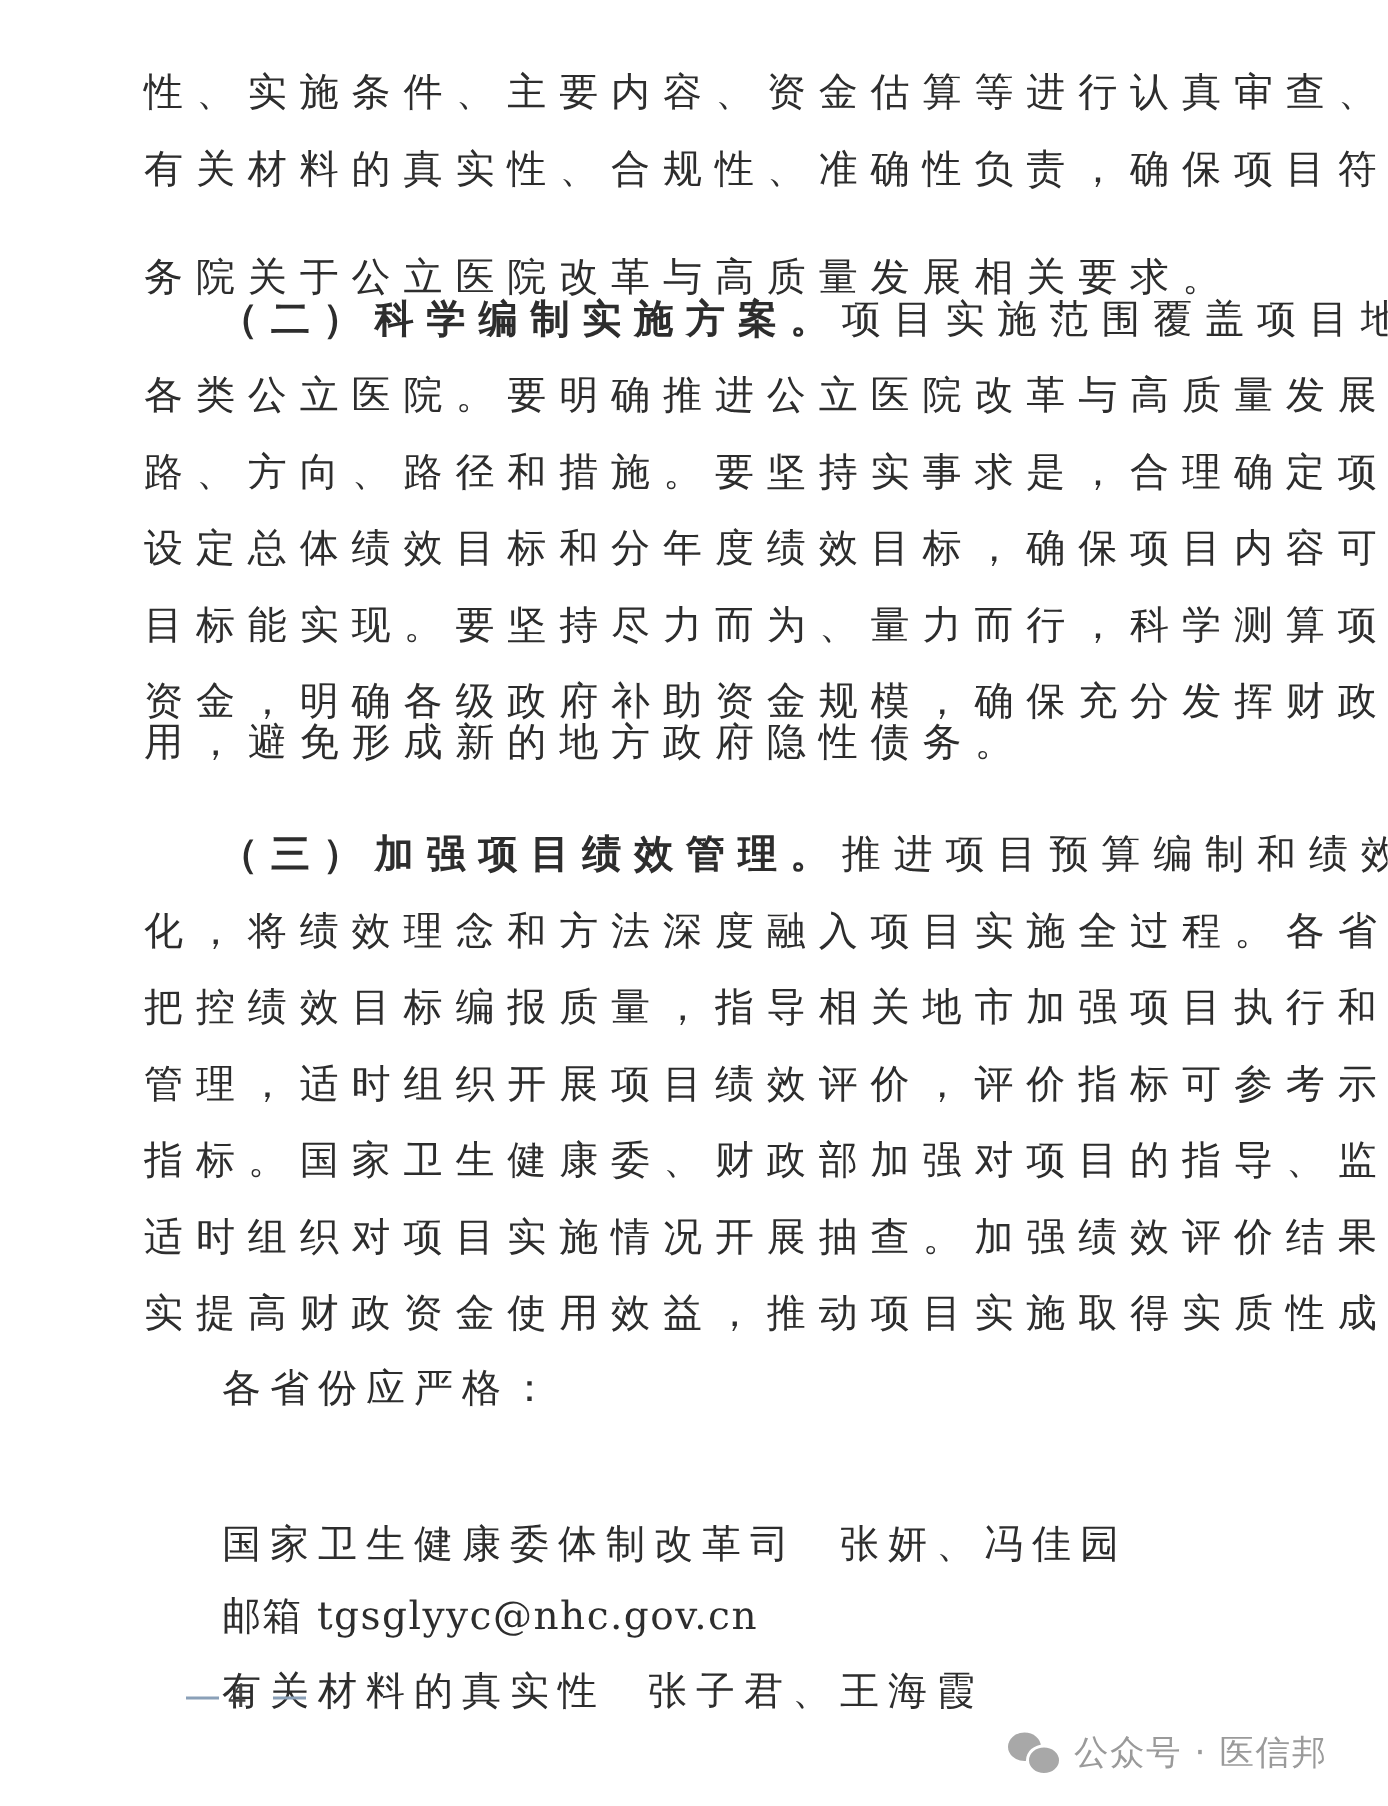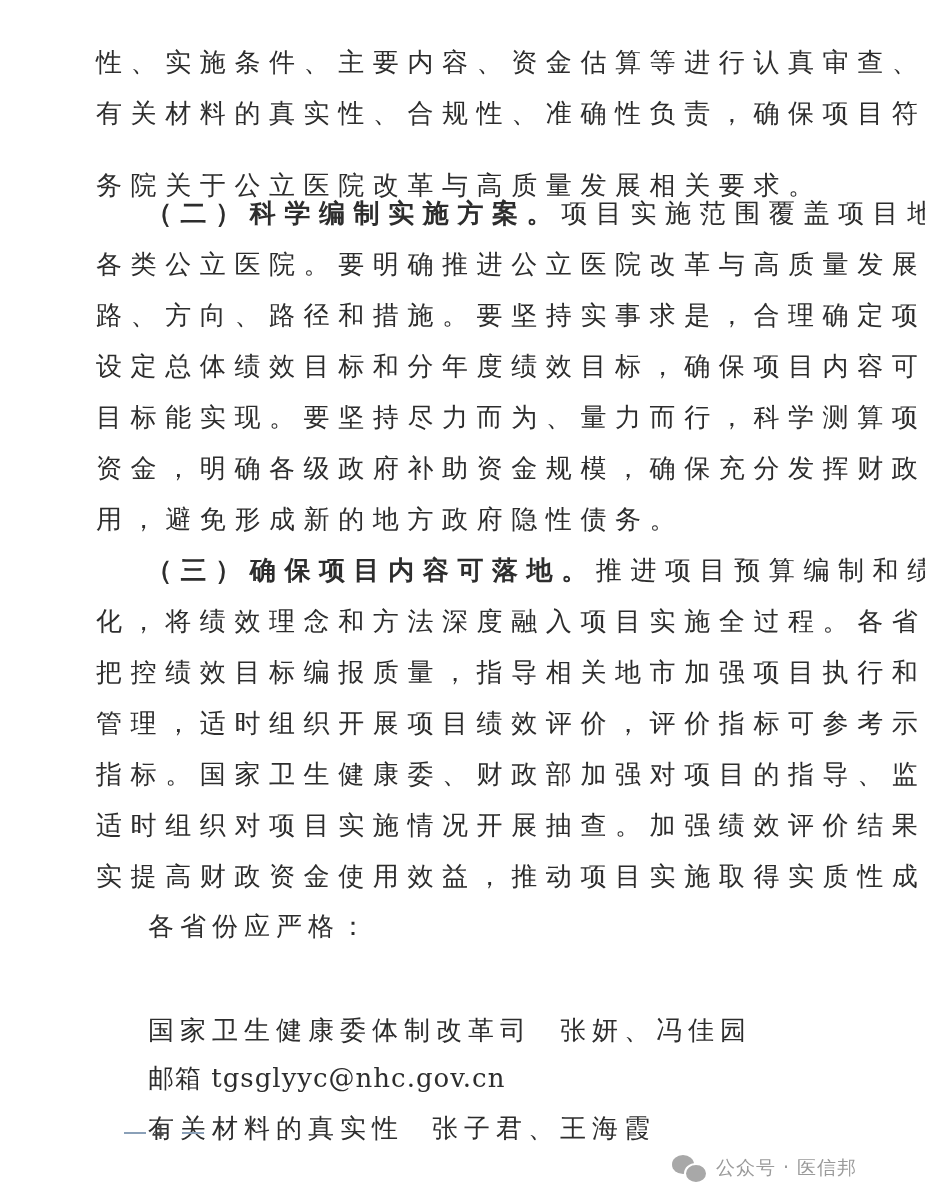--- a/index.html
+++ b/index.html
@@ -18,44 +18,44 @@
   .line.indent { left: 146px; width: 684px; }
   .line.contact { left: 148px; width: auto; text-align-last: left; letter-spacing: 6px; }
   .bold { font-weight: bold; }
   .page-num {
     position: absolute; left: 118px; top: 1116px; font-size: 24px; color: #444;
     font-family: "Liberation Serif", serif; letter-spacing: 12px;
   }
   .page-num .dash { display: inline-block; width: 22px; height: 2px; background: #8aa0b8; vertical-align: middle; margin: 0 6px; }
   .watermark {
     position: absolute; left: 672px; top: 1148px; height: 40px; display: flex; align-items: center;
-    font-family: "DejaVu Sans", sans-serif; font-size: 19px; color: #9a9a9a; letter-spacing: 1px;
+    font-family: "DejaVu Sans", sans-serif; font-size: 23px; color: #9a9a9a; letter-spacing: 1px;
   }
   .wechat-icon { width: 36px; height: 30px; position: relative; margin-right: 8px; }
   .wechat-icon .b1 { position: absolute; left: 0; top: 2px; width: 22px; height: 19px; border-radius: 50%; background: #a8a8a8; }
   .wechat-icon .b2 { position: absolute; left: 12px; top: 10px; width: 20px; height: 17px; border-radius: 50%; background: #a8a8a8; border: 2px solid #fff; }
 </style>
 </head>
 <body>
 
 <div class="page">
 
   <div class="line" style="top:42px;">性、实施条件、主要内容、资金估算等进行认真审查、严格把关，对</div>
   <div class="line" style="top:93px;">有关材料的真实性、合规性、准确性负责，确保项目符合党中央、国</div>
   <div class="line last" style="top:144px;margin-top:21px;">务院关于公立医院改革与高质量发展相关要求。</div>
 
   <div class="line indent" style="top:193px;"><span class="bold">（二）科学编制实施方案。</span><span>项目实施范围覆盖项目地市内各级</span></div>
   <div class="line" style="top:244px;">各类公立医院。要明确推进公立医院改革与高质量发展的具体思</div>
   <div class="line" style="top:295px;">路、方向、路径和措施。要坚持实事求是，合理确定项目体量，科学</div>
   <div class="line" style="top:346px;">设定总体绩效目标和分年度绩效目标，确保项目内容可落地、项目</div>
   <div class="line" style="top:397px;">目标能实现。要坚持尽力而为、量力而行，科学测算项目总体所需</div>
   <div class="line" style="top:448px;">资金，明确各级政府补助资金规模，确保充分发挥财政资金引导作</div>
-  <div class="line last" style="top:499px;">用，避免形成新的地方政府隐性债务。</div>
+  <div class="line last" style="top:475px;">用，避免形成新的地方政府隐性债务。</div>
 
-  <div class="line indent" style="top:550px;"><span class="bold">（三）确保项目内容可落地。</span><span>推进项目预算编制和绩效管理一体</span></div>
+  <div class="line indent" style="top:550px;"><span class="bold">（三）加强项目绩效管理。</span><span>推进项目预算编制和绩效管理一体</span></div>
   <div class="line" style="top:601px;">化，将绩效理念和方法深度融入项目实施全过程。各省份应严格</div>
   <div class="line" style="top:652px;">把控绩效目标编报质量，指导相关地市加强项目执行和资金使用</div>
   <div class="line" style="top:703px;">管理，适时组织开展项目绩效评价，评价指标可参考示范项目有关</div>
   <div class="line" style="top:754px;">指标。国家卫生健康委、财政部加强对项目的指导、监测和调度，</div>
   <div class="line" style="top:805px;">适时组织对项目实施情况开展抽查。加强绩效评价结果运用，切</div>
   <div class="line last" style="top:856px;">实提高财政资金使用效益，推动项目实施取得实质性成效。</div>
 
   <div class="line contact" style="top:906px;">各省份应严格：</div>
   <div class="line contact" style="top:1010px;"><span>国家卫生健康委体制改革司</span><span style="display:inline-block;width:28px;"></span><span>张妍、冯佳园</span></div>
   <div class="line contact" style="top:1058px; letter-spacing:1px;">邮箱 tgsglyyc@nhc.gov.cn</div>

